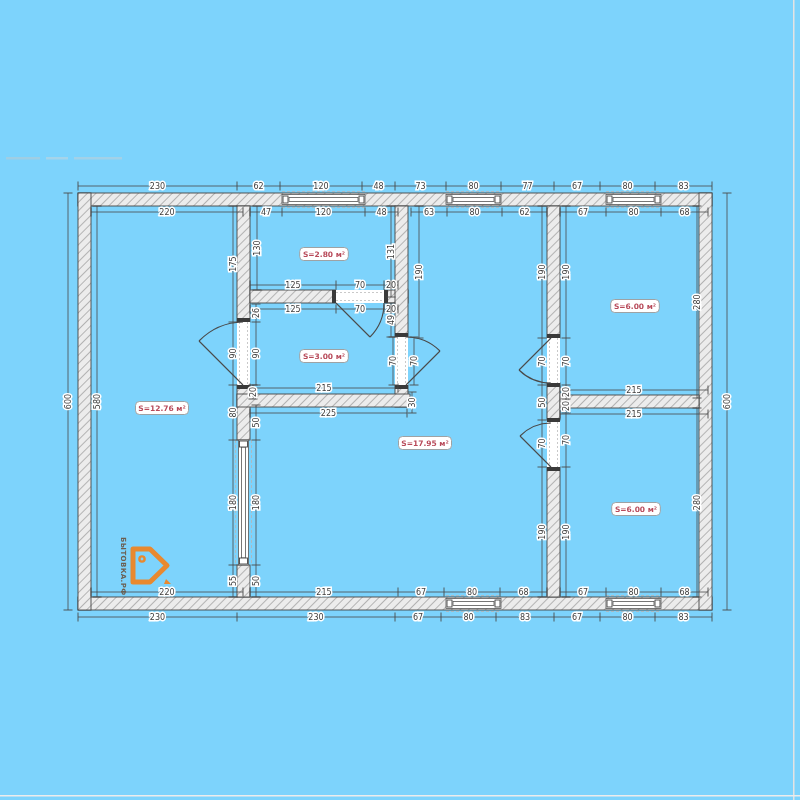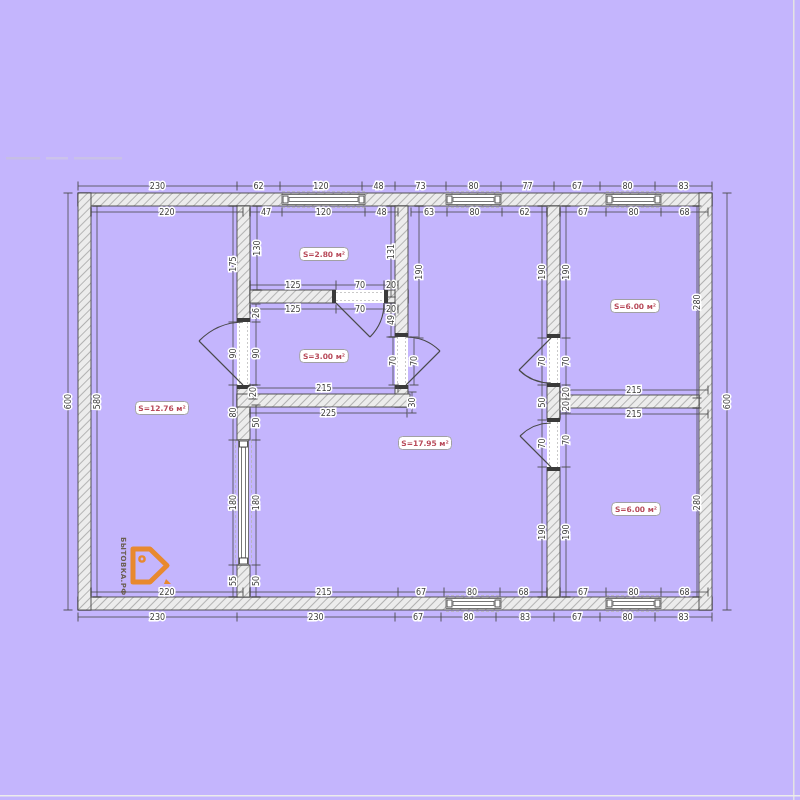--- a/index.html
+++ b/index.html
@@ -1,16 +1,16 @@
 <!DOCTYPE html>
 <html><head>
 <meta charset="utf-8">
 <style>
   html,body{margin:0;padding:0;background:#fff;}
-  .page{position:relative;width:800px;height:800px;background:#c4b5fd;overflow:hidden;
+  .page{position:relative;width:800px;height:800px;background:#7dd3fc;overflow:hidden;
         font-family:"DejaVu Sans", sans-serif;}
   svg{display:block;}
   text{font-family:"DejaVu Sans", sans-serif;}
   .dim-label{font-size:8px;fill:#3d3d3d;paint-order:stroke;stroke:#ffffff;stroke-width:3px;}
   .room-label{font-size:7.5px;fill:#b84a5a;font-weight:bold;}
   .logo-text{font-size:7px;font-weight:bold;fill:#6b5f52;letter-spacing:.4px;}
 </style>
 </head>
 <body>
 

